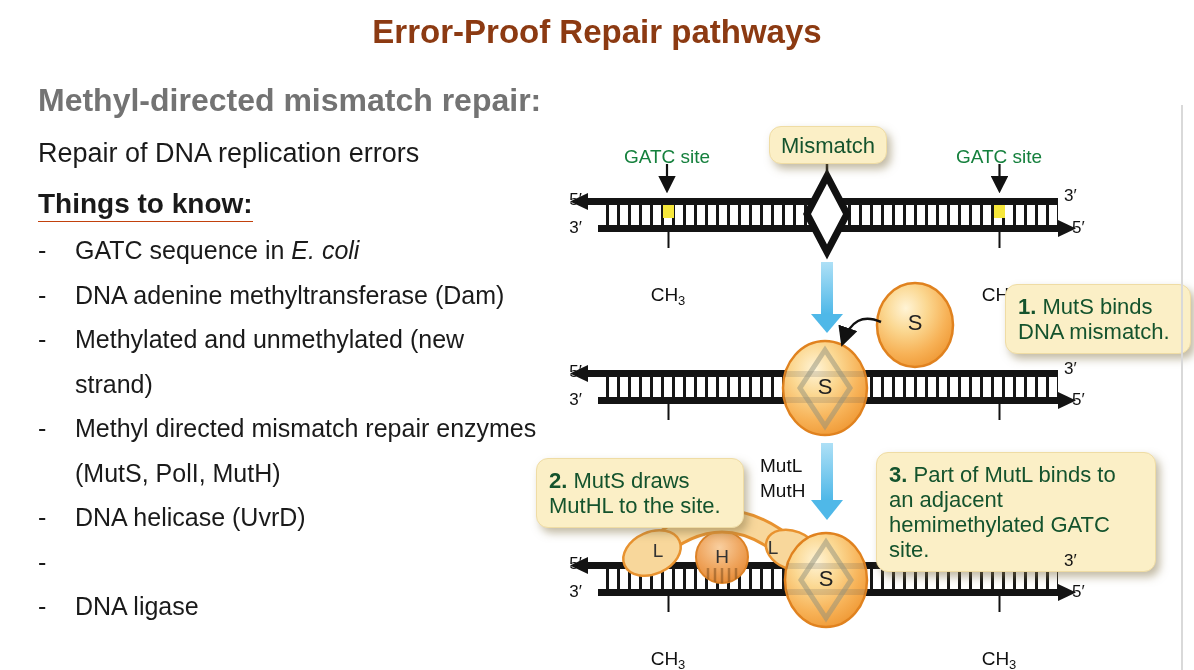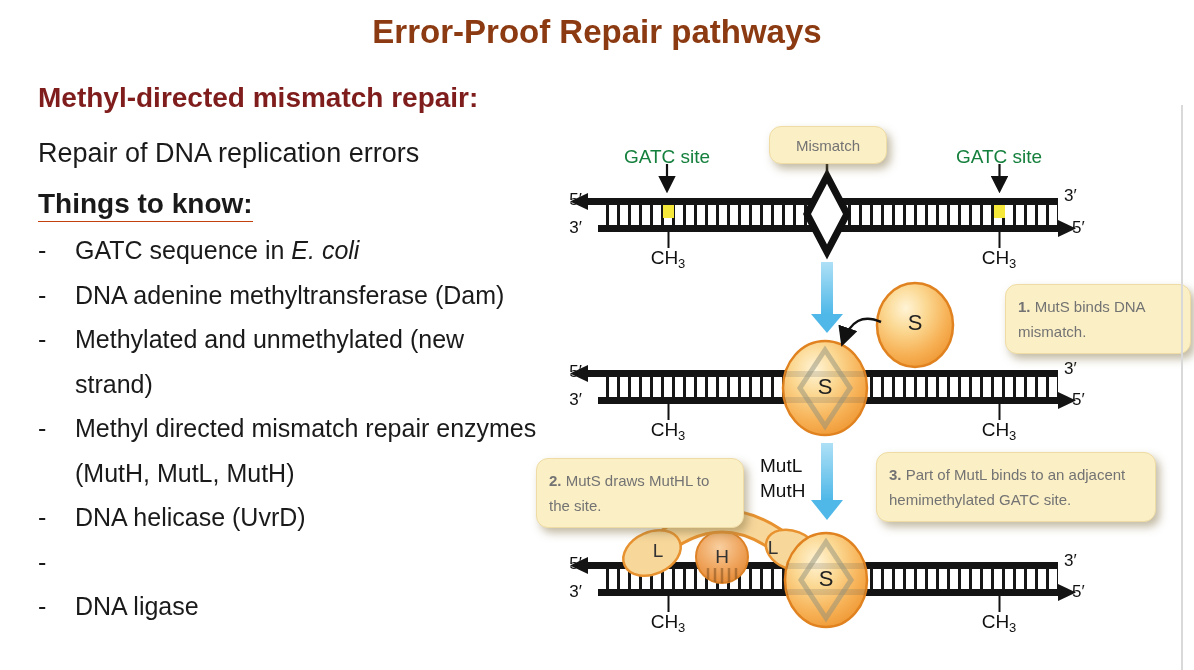--- a/index.html
+++ b/index.html
@@ -1,42 +1,42 @@
 <!DOCTYPE html>
 <html><head>
 <meta charset="utf-8">
 <style>
   html,body{margin:0;padding:0;background:#fff;}
   body{font-family:"Liberation Sans",sans-serif;color:#1a1a1a;}
   #page{position:relative;width:1194px;height:670px;background:#ffffff;overflow:hidden;}
 
   .title{position:absolute;left:0;top:13px;width:1194px;text-align:center;
          font-size:33px;font-weight:bold;color:#8C3A12;}
-  .heading{position:absolute;left:38px;top:82px;font-size:28px;font-weight:bold;color:#7f1d1d;}
+  .heading{position:absolute;left:38px;top:82px;font-size:32px;font-weight:bold;color:#737373;}
   .subheading{position:absolute;left:38px;top:138px;font-size:27px;color:#1a1a1a;}
   .things{position:absolute;left:38px;top:188px;font-size:28px;font-weight:bold;}
   .things span{border-bottom:1px solid #c2410c;padding-bottom:2px;}
 
   .bullets{position:absolute;left:38px;top:228px;width:505px;font-size:25px;}
   .row{display:flex;line-height:44.5px;white-space:nowrap;}
   .dash{width:37px;flex:0 0 37px;}
   .bt i{font-style:italic;margin-top:47px;}
 
   
   .fl{position:absolute;font-size:19px;color:#15803d;}
   .prime{position:absolute;font-size:17px;color:#111;}
   .ctr{text-align:center;}
   .rt{text-align:right;}
-  .ch3{position:absolute;width:44px;text-align:center;font-size:19px;color:#111;}
+  .ch3{position:absolute;width:44px;text-align:center;font-size:19px;color:#111;margin-top:37px;}
   .ch3 .sb{font-size:13px;vertical-align:-4px;}
   .slab{position:absolute;width:44px;text-align:center;font-size:22px;color:#222;}
   .plab{position:absolute;width:36px;text-align:center;font-size:19px;color:#333;}
 
   .cream{position:absolute;background:#FBEFC6;border:1px solid #EFDCA4;border-radius:12px;
-         box-shadow:4px 5px 8px rgba(135,120,75,.5);font-size:15px;line-height:25px;color:#737373;
+         box-shadow:4px 5px 8px rgba(135,120,75,.5);font-size:22px;line-height:25px;color:#14532d;
          padding:9px 12px;}
   .mismatch-box{left:769px;top:126px;width:92px;height:18px;display:flex;align-items:center;
                 justify-content:center;}
   .cap1{left:957px;top:284px;width:160px;margin-left:48px;}
   .cap2{left:536px;top:458px;width:182px;}
   .cap3{left:876px;top:452px;width:254px;}
   .mutlh{position:absolute;left:760px;top:453px;font-size:19px;line-height:25px;color:#111;}
 
   .figure-svg{position:absolute;left:540px;top:100px;}
   .page-edge{position:absolute;left:1181px;top:105px;width:2px;height:565px;background:#D9D9D9;}
@@ -67,21 +67,21 @@
     <div class="row">
         <span class="dash"></span>
         <span class="bt">strand)</span>
       </div>
     <div class="row">
         <span class="dash">-</span>
         <span class="bt">Methyl directed mismatch repair enzymes</span>
       </div>
     <div class="row">
         <span class="dash"></span>
-        <span class="bt">(MutH, MutL, MutH)</span>
+        <span class="bt">(MutS, PolI, MutH)</span>
       </div>
     <div class="row">
         <span class="dash">-</span>
         <span class="bt">DNA helicase (UvrD)</span>
       </div>
     <div class="row">
         <span class="dash">-</span>
       </div>
     <div class="row">
         <span class="dash">-</span>

